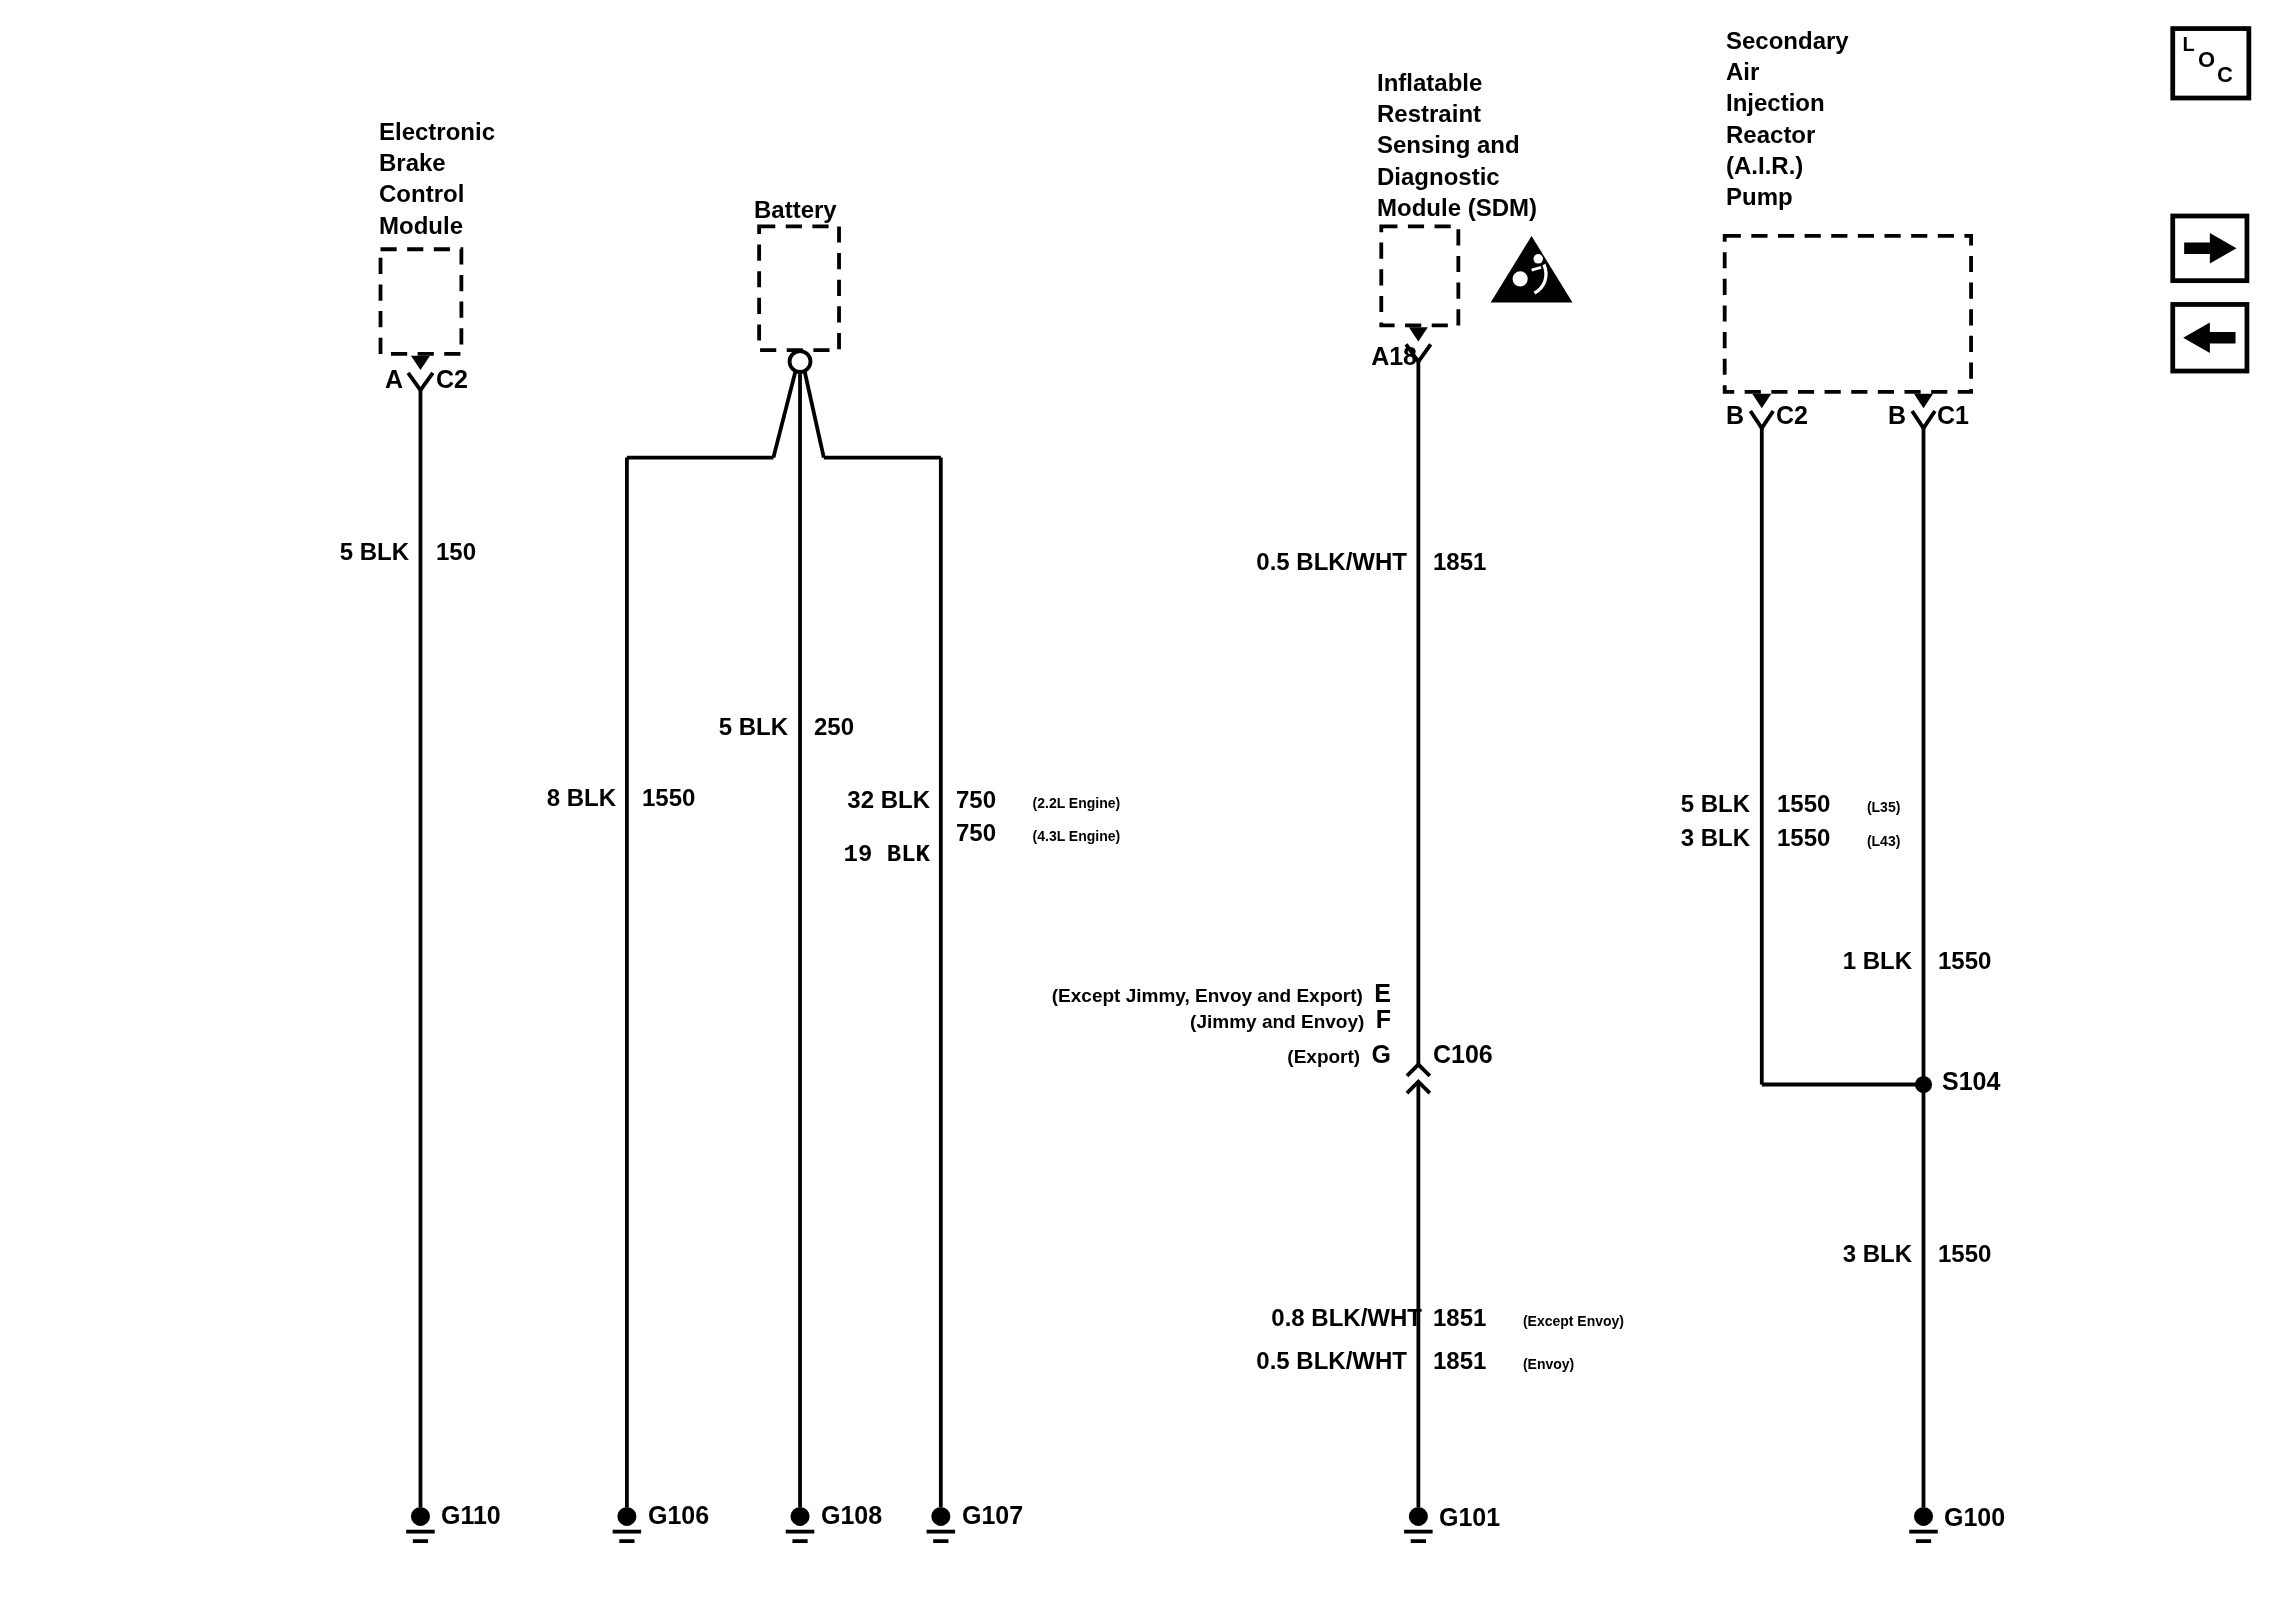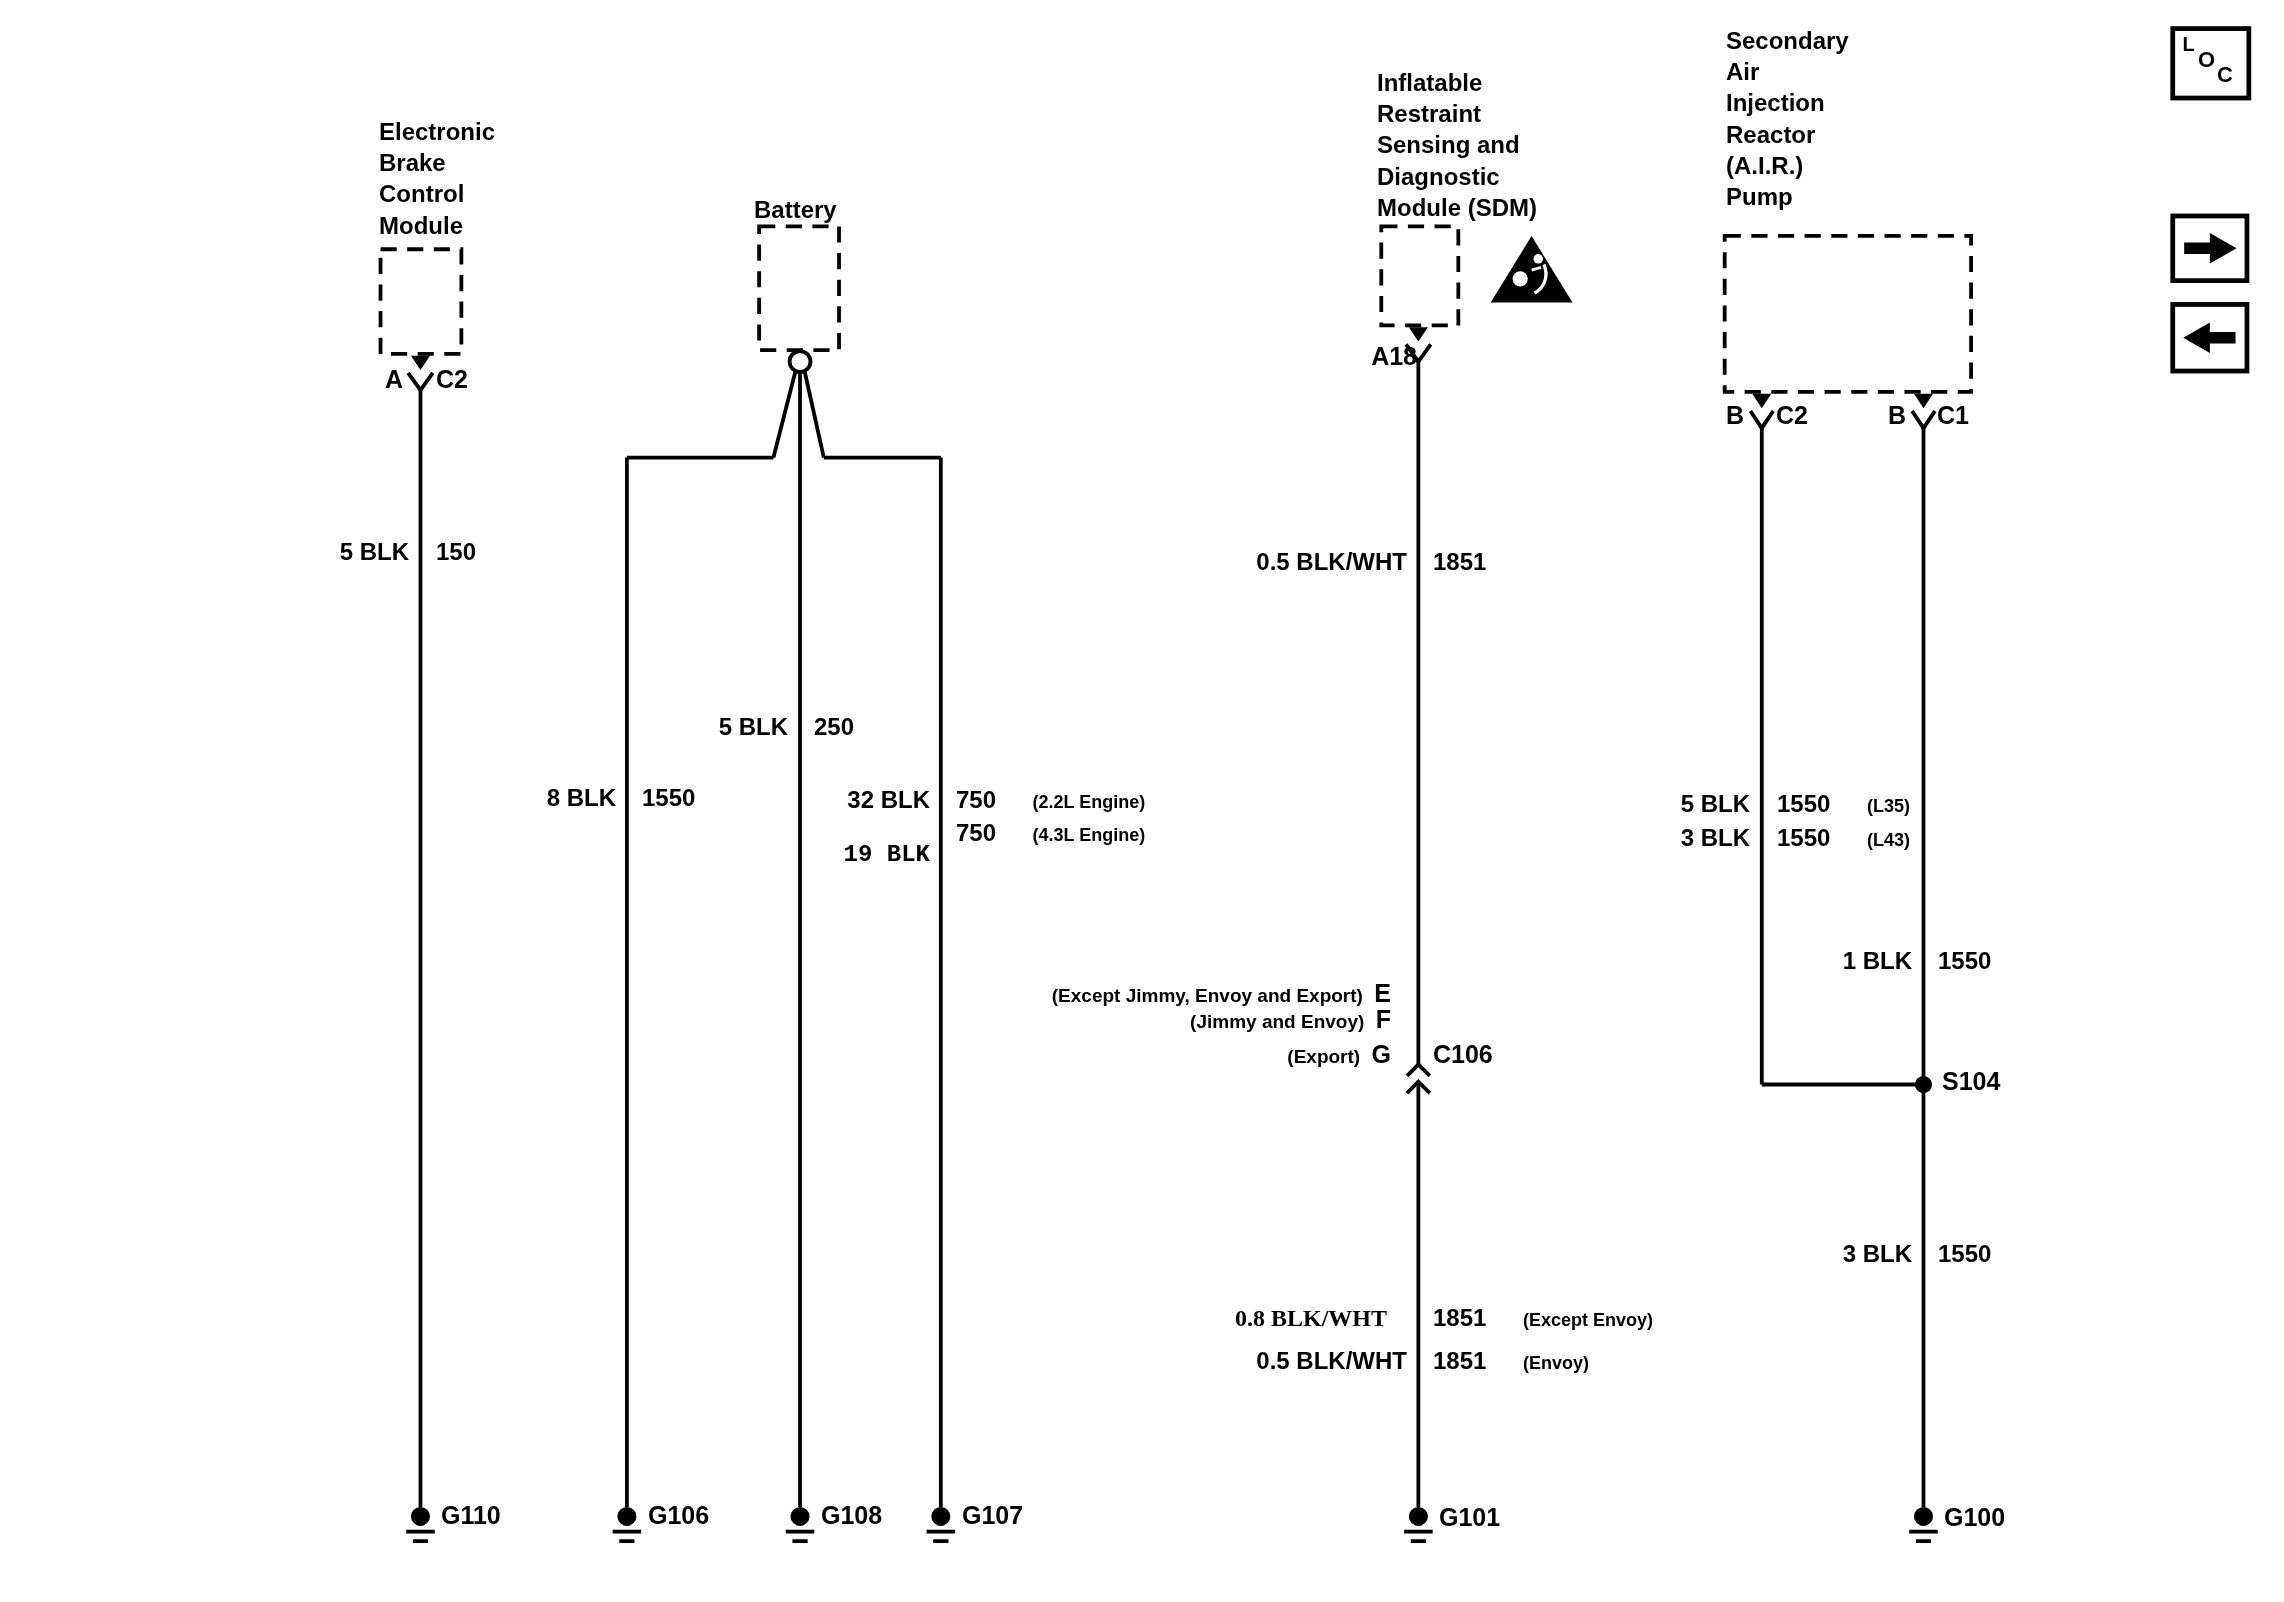--- a/index.html
+++ b/index.html
@@ -1,21 +1,21 @@
 <!DOCTYPE html>
 <html style="font-size:15px"><head>
 <meta charset="utf-8">
 <style>
   html,body{margin:0;padding:0;background:#fff;}
   #page{position:relative;width:2285px;height:1603px;background:#ffffff;
         font-family:"Liberation Sans",sans-serif;color:#000;overflow:hidden;}
   .t{position:absolute;font-size:24px;font-weight:bold;line-height:1.3;white-space:nowrap;}
   .big{position:absolute;font-size:25px;font-weight:bold;line-height:1;white-space:nowrap;}
   .lbl{position:absolute;font-size:24px;font-weight:bold;line-height:1;white-space:nowrap;}
-  .q{font-size:18px;font-weight:bold;margin-left:9.5px;padding-left:27px;}
+  .q{font-size:14px;font-weight:bold;margin-left:9.5px;padding-left:27px;}
   .row{position:absolute;display:flex;align-items:baseline;white-space:nowrap;}
   .cq{font-size:19px;font-weight:bold;}
   .cp{font-size:25px;font-weight:bold;margin-left:11.4px;}
   .locletter{position:absolute;font-weight:bold;line-height:1;}
   svg{position:absolute;left:0;top:0;}
 </style>
 </head>
 <body>
 
 <div id="page">
@@ -177,21 +177,21 @@
 
   <span class="lbl" style="right:1355px;top:843px;font-family:Liberation Mono, monospace;">19 BLK</span>
   <span class="row" style="left:956px;top:821px;">
     <span class="lbl" style="position:static;">750</span>
     <span class="q">(4.3L Engine)</span>
   </span>
 
   <span class="lbl" style="right:878px;top:550px;">0.5 BLK/WHT</span>
   <span class="lbl" style="left:1433px;top:550px;">1851</span>
 
-  <span class="lbl" style="right:898px;top:1306px;font-family:Liberation Serif, serif;">0.8 BLK/WHT</span>
+  <span class="lbl" style="right:863px;top:1306px;">0.8 BLK/WHT</span>
   <span class="row" style="left:1433px;top:1306px;">
     <span class="lbl" style="position:static;">1851</span>
     <span class="q">(Except Envoy)</span>
   </span>
 
   <span class="lbl" style="right:878px;top:1349px;">0.5 BLK/WHT</span>
   <span class="row" style="left:1433px;top:1349px;">
     <span class="lbl" style="position:static;">1851</span>
     <span class="q">(Envoy)</span>
   </span>

